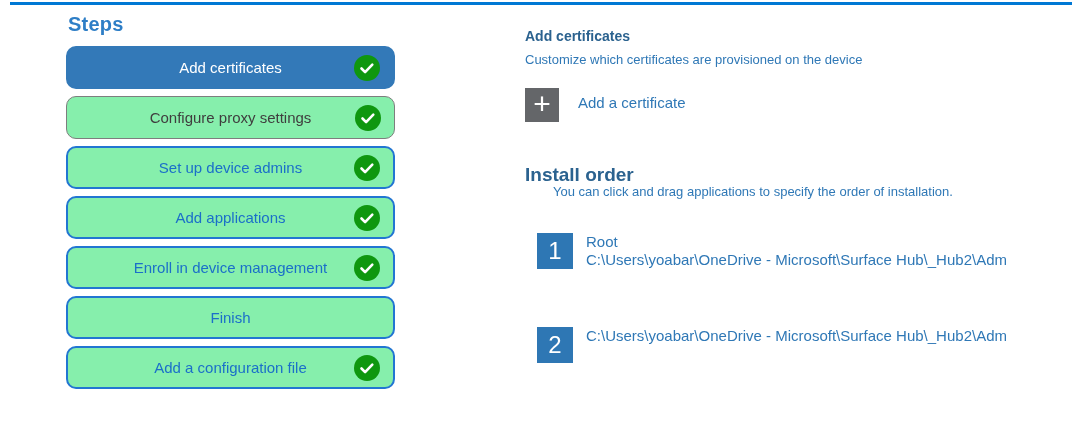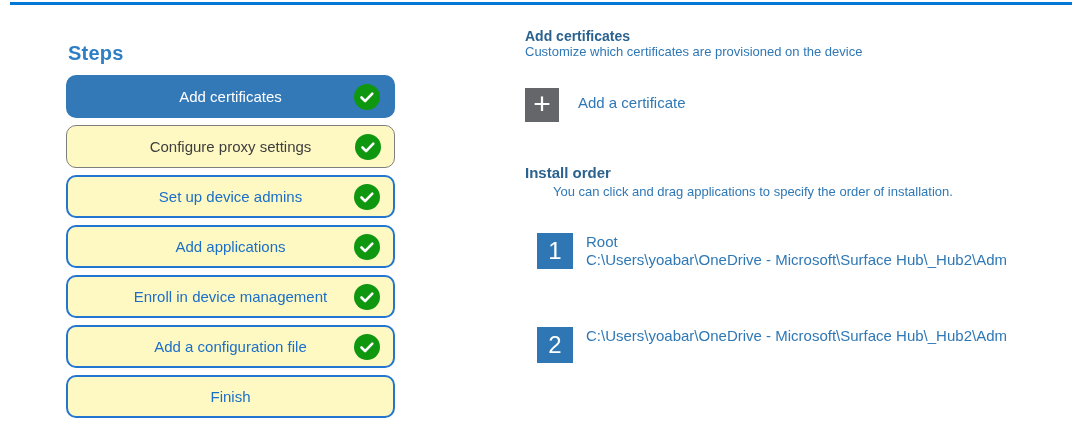--- a/index.html
+++ b/index.html
@@ -21,29 +21,29 @@
   body{
     width:1072px;height:443px;position:relative;overflow:hidden;
     background:#ffffff;
     font-family:"Liberation Sans", sans-serif;
   }
   .top-rule{
     position:absolute;left:10px;top:2px;width:1062px;height:3px;
     background:var(--accent);
   }
   
-  .steps-panel{position:absolute;left:66px;top:42px;width:330px;}
+  .steps-panel{position:absolute;left:66px;top:13px;width:330px;}
   .steps-title{
     margin:0 0 10px 2px;font-size:20px;font-weight:bold;
     color:var(--steps-title-blue);letter-spacing:0.2px;
   }
   .step-btn{
     position:relative;width:329px;height:43px;margin-bottom:7px;
     border:2px solid var(--step-border-blue);border-radius:10px;
-    background:#fef9c3;color:var(--step-text-blue);
+    background:#86efac;color:var(--step-text-blue);
     display:flex;align-items:center;justify-content:center;
     font-size:15px;cursor:pointer;
   }
   .step-btn.selected{
     background:var(--step-selected-bg);
     border-color:var(--step-selected-bg);
     color:#ffffff;
   }
   .step-btn.muted{
     border:1px solid var(--step-border-gray);
@@ -54,36 +54,36 @@
     position:absolute;right:13px;top:50%;transform:translateY(-50%);
     width:26px;height:26px;line-height:0;
   }
   
   .content{position:absolute;left:525px;top:28px;width:547px;height:400px;}
   .content-title{
     position:absolute;top:0;left:0;margin:0;
     font-size:14px;font-weight:bold;color:var(--heading-dark-blue);
   }
   .content-subtitle{
-    position:absolute;top:16px;left:0;
+    position:absolute;top:24px;left:0;
     font-size:13px;color:var(--body-blue);
   }
   .add-cert-row{position:absolute;top:60px;left:0;display:flex;cursor:pointer;}
   .add-cert-btn{
     width:34px;height:34px;background:var(--plus-gray);
     display:flex;align-items:center;justify-content:center;
     color:#ffffff;font-size:30px;font-weight:200;line-height:1;
     padding-bottom:3px;
   }
   .add-cert-label{
     margin-left:19px;margin-top:6px;font-size:15px;color:var(--body-blue);
   }
   .install-title{
     position:absolute;top:136px;left:0;margin:0;
-    font-size:15px;font-weight:bold;color:var(--heading-dark-blue);
+    font-size:19px;font-weight:bold;color:var(--heading-dark-blue);
   }
   .install-desc{
     position:absolute;top:156px;left:0;
     font-size:13px;color:var(--body-blue);margin-left:28px;
   }
   .install-item{position:absolute;left:12px;display:flex;cursor:grab;}
   .install-item.pos-1{top:205px;}
   .install-item.pos-2{top:299px;}
   .num-box{
     width:36px;height:36px;background:var(--number-box-blue);
@@ -151,31 +151,31 @@
     <span class="step-label">Enroll in device management</span>
     <span class="check-badge">
       <svg width="26" height="26" viewBox="0 0 26 26">
           <circle cx="13" cy="13" r="13" fill="#0f970f"></circle>
           <path d="M7.5 13.5l3.6 3.6 7.2-7.4" stroke="#ffffff" stroke-width="2.6" fill="none" stroke-linecap="round" stroke-linejoin="round"></path>
         </svg>
     </span>
   </div>
 
   <div class="step-btn">
+    <span class="step-label">Finish</span>
+  </div>
+
+  <div class="step-btn">
     <span class="step-label">Add a configuration file</span>
     <span class="check-badge">
       <svg width="26" height="26" viewBox="0 0 26 26">
           <circle cx="13" cy="13" r="13" fill="#0f970f"></circle>
           <path d="M7.5 13.5l3.6 3.6 7.2-7.4" stroke="#ffffff" stroke-width="2.6" fill="none" stroke-linecap="round" stroke-linejoin="round"></path>
         </svg>
     </span>
-  </div>
-
-  <div class="step-btn">
-    <span class="step-label">Finish</span>
   </div>
 </div>
 
 <div class="content">
   <h3 class="content-title">Add certificates</h3>
   <div class="content-subtitle">Customize which certificates are provisioned on the device</div>
 
   <div class="add-cert-row">
     <div class="add-cert-btn">+</div>
     <div class="add-cert-label">Add a certificate</div>

